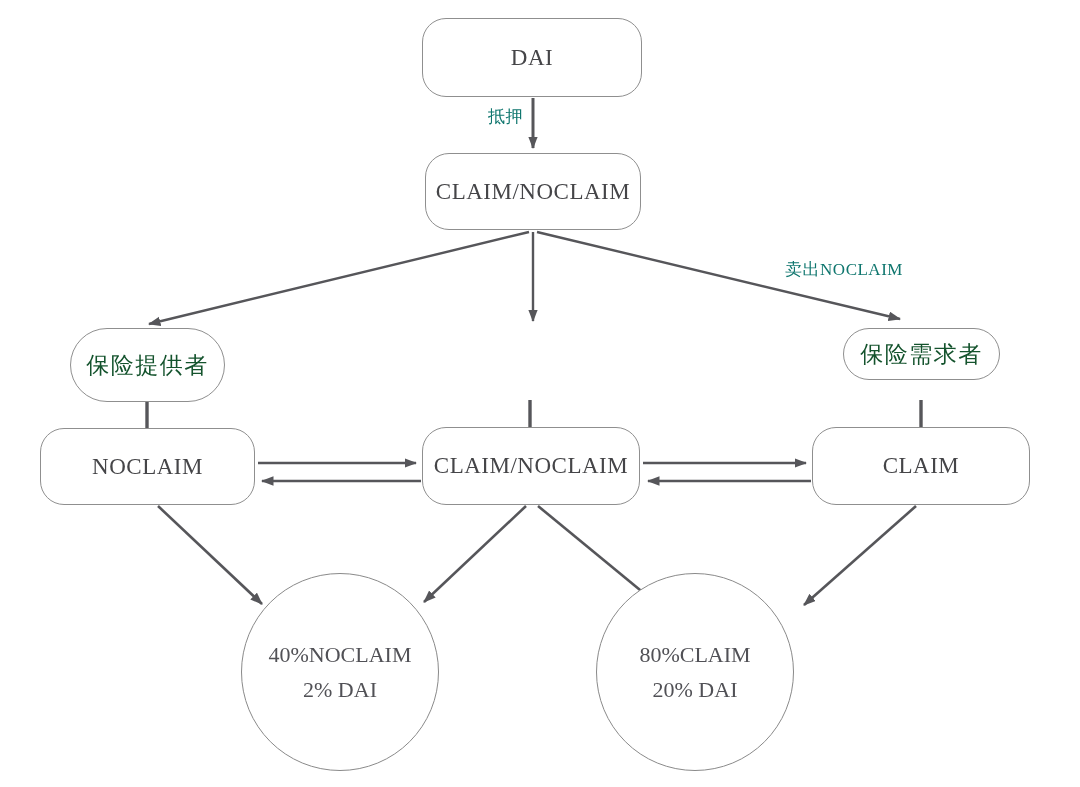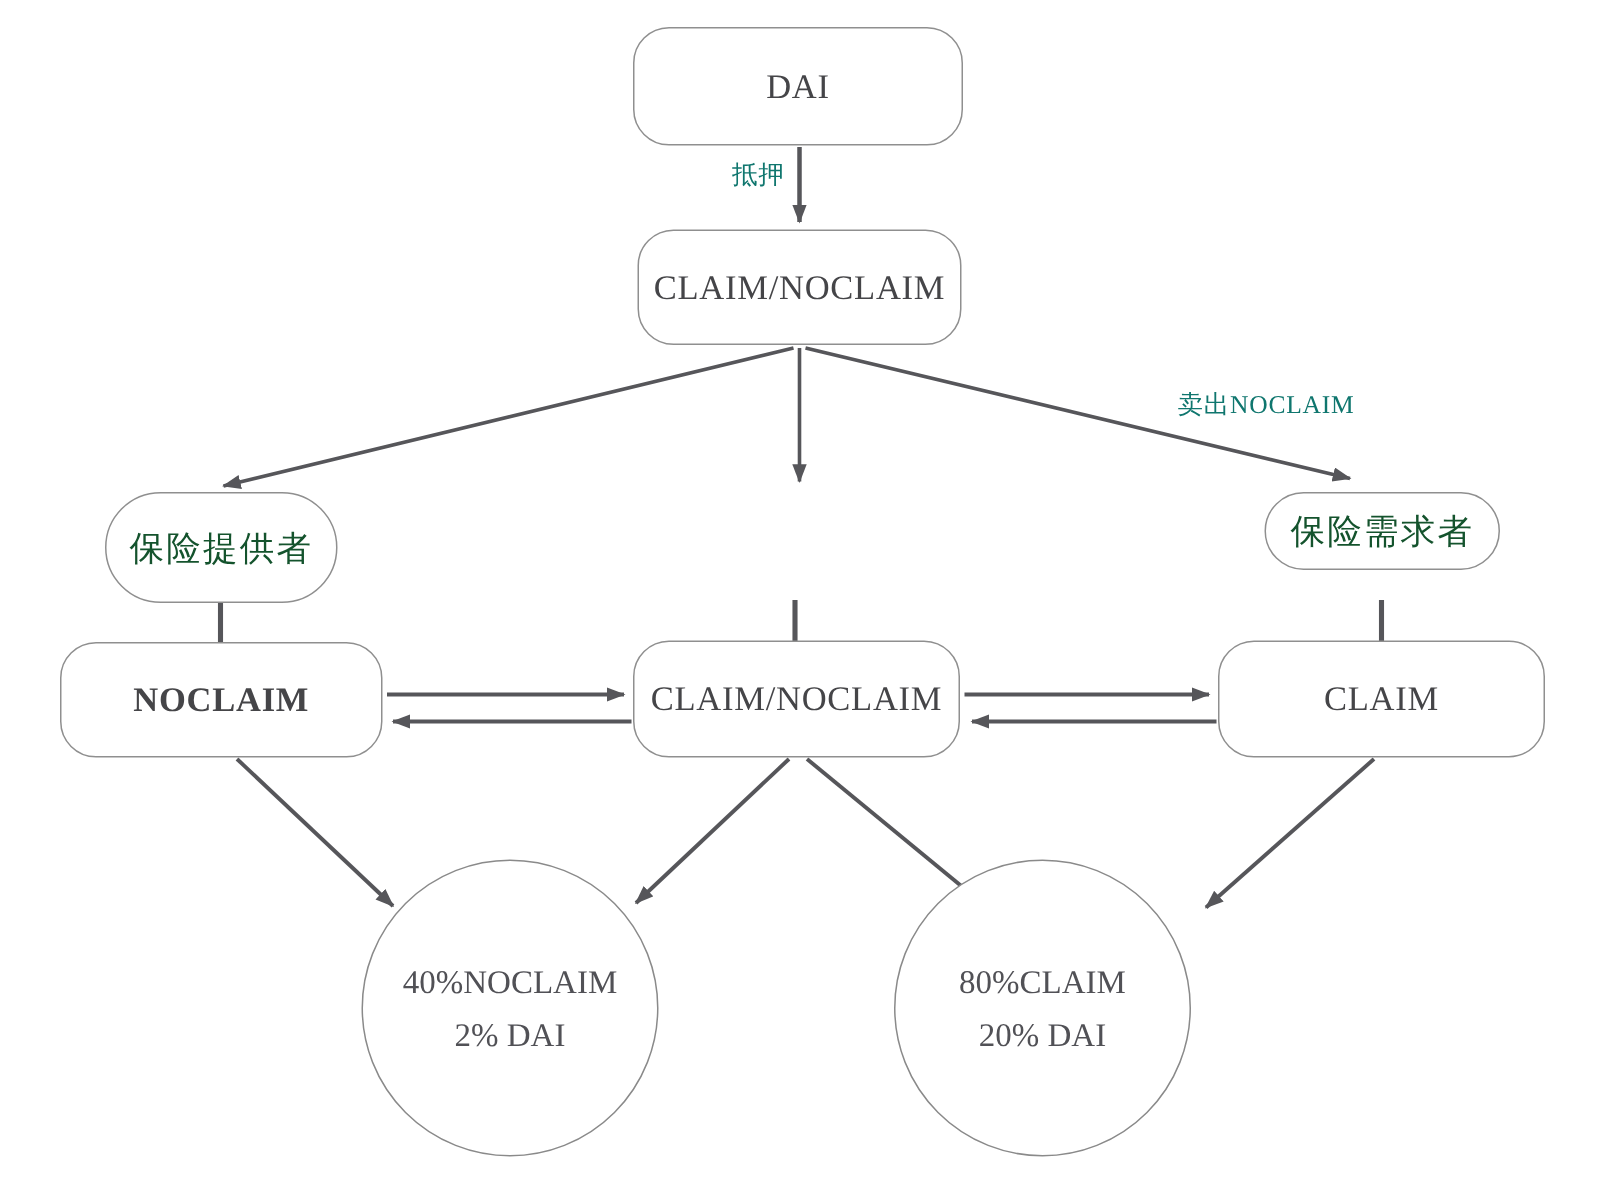--- a/index.html
+++ b/index.html
@@ -108,21 +108,21 @@
 
   <div class="node stadium" style="left: 70px; top: 328px; width: 155px; height: 74px;">
     <span>保险提供者</span>
   </div>
 
 
   <div class="node stadium" style="left: 843px; top: 328px; width: 157px; height: 52px;">
     <span>保险需求者</span>
   </div>
 
-  <div class="node rect" style="left: 40px; top: 428px; width: 215px; height: 77px; font-weight: bold;">
+  <div class="node rect" style="left: 40px; top: 428px; width: 215px; height: 77px;">
     <span>NOCLAIM</span>
   </div>
 
   <div class="node rect" style="left: 422px; top: 427px; width: 218px; height: 78px;">
     <span>CLAIM/NOCLAIM</span>
   </div>
 
   <div class="node rect" style="left: 812px; top: 427px; width: 218px; height: 78px;">
     <span>CLAIM</span>
   </div>

